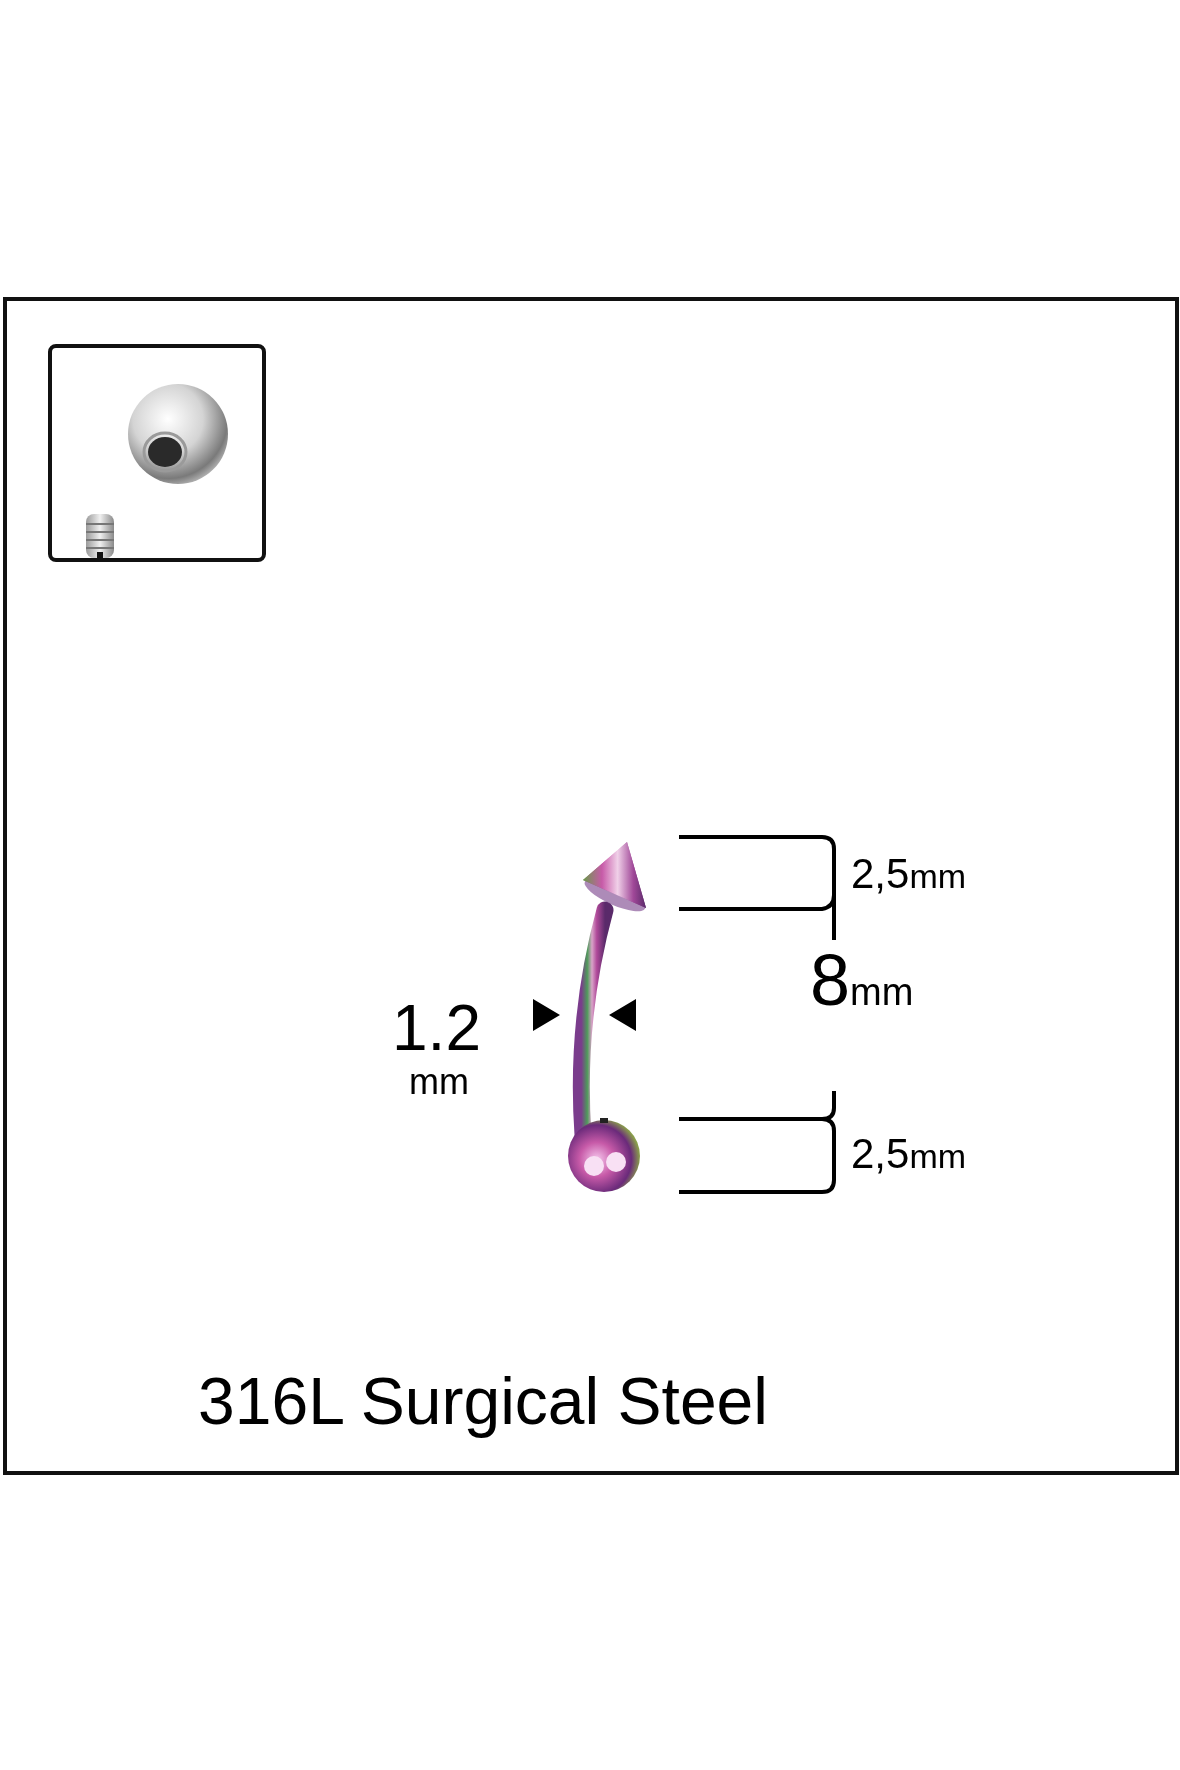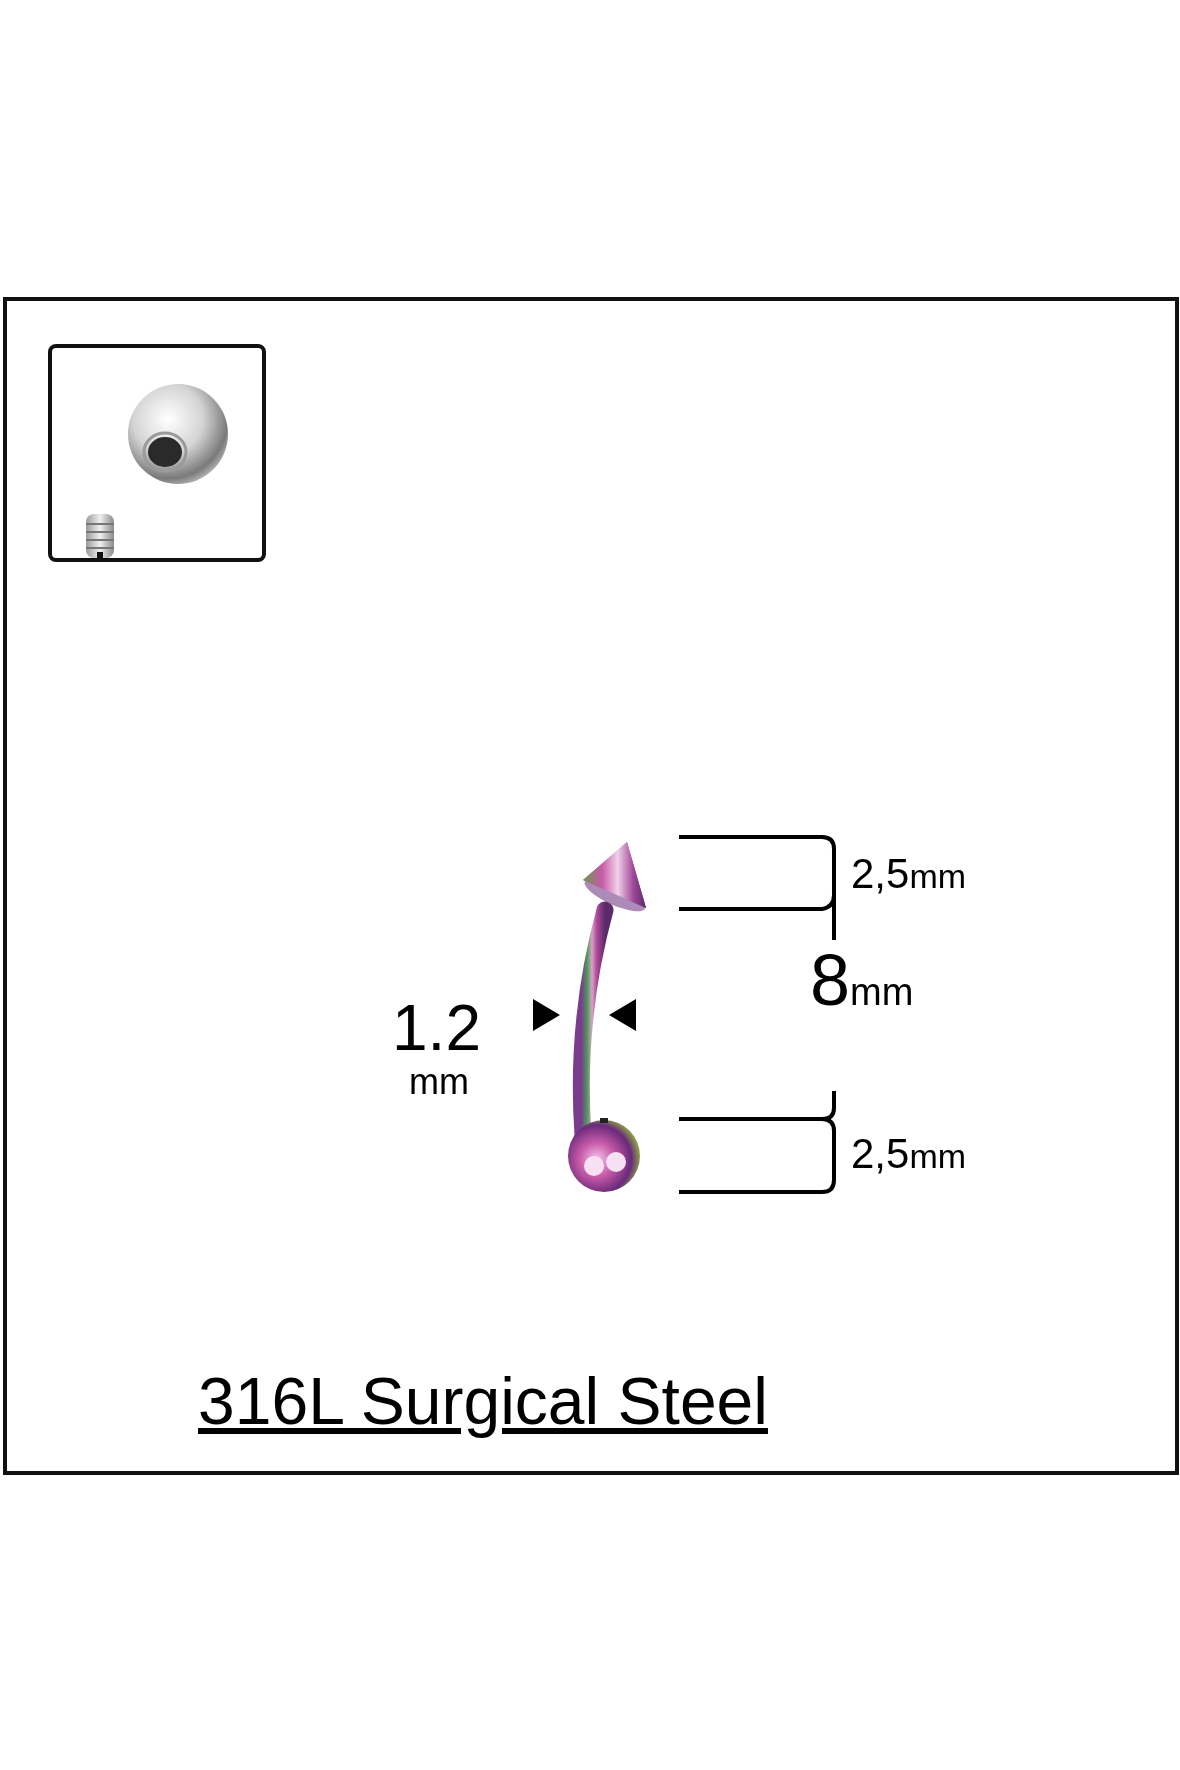--- a/index.html
+++ b/index.html
@@ -101,13 +101,13 @@
 </div>
 
 <div class="t" style="left:810px; top:944px;">
   <span style="font-size:72px;">8</span><span style="font-size:38px;">mm</span>
 </div>
 
 <div class="t" style="left:851px; top:1133px;">
   <span style="font-size:42px;">2,5</span><span style="font-size:34px;">mm</span>
 </div>
 
-<div class="t" style="left:0; width:966px; text-align:center; top:1368px; font-size:66px;text-decoration:underline;">316L Surgical Steel</div>
+<div class="t" style="left:0; width:966px; text-align:center; top:1368px; font-size:66px;">316L Surgical Steel</div>
 
 </body></html>

